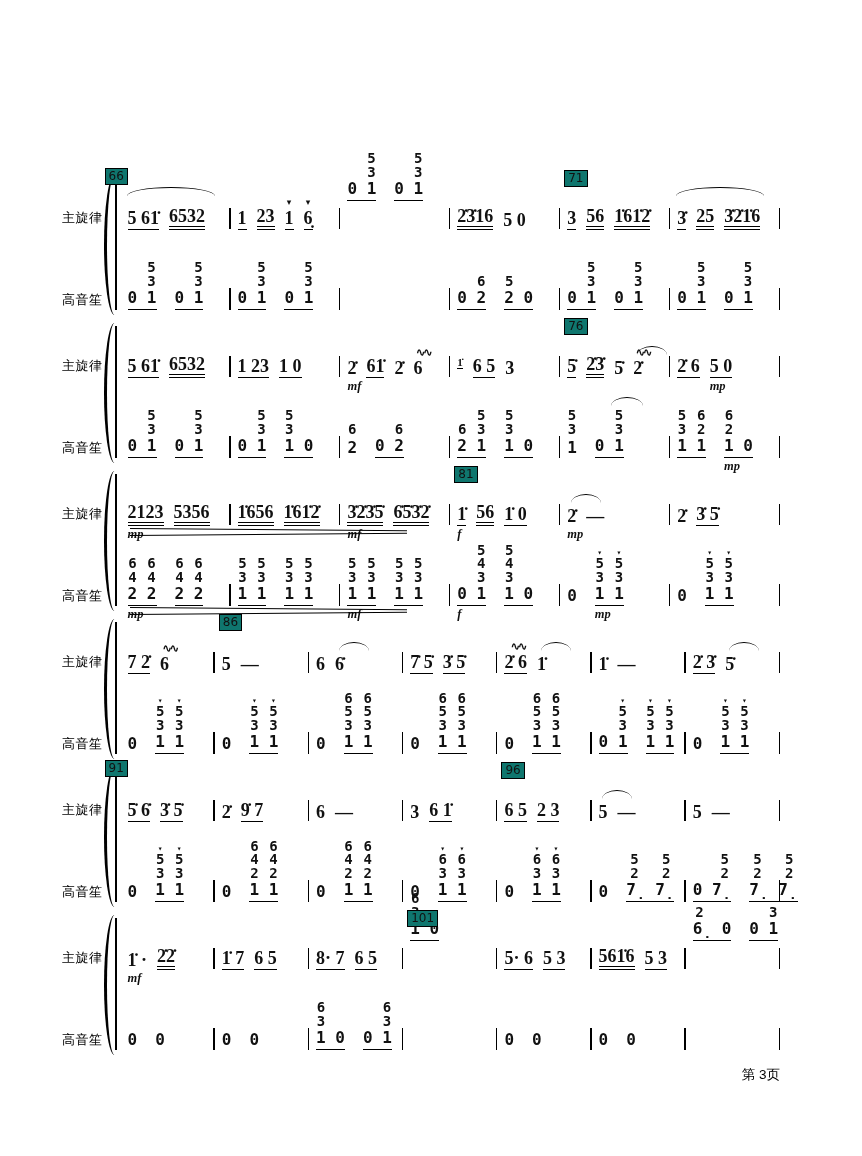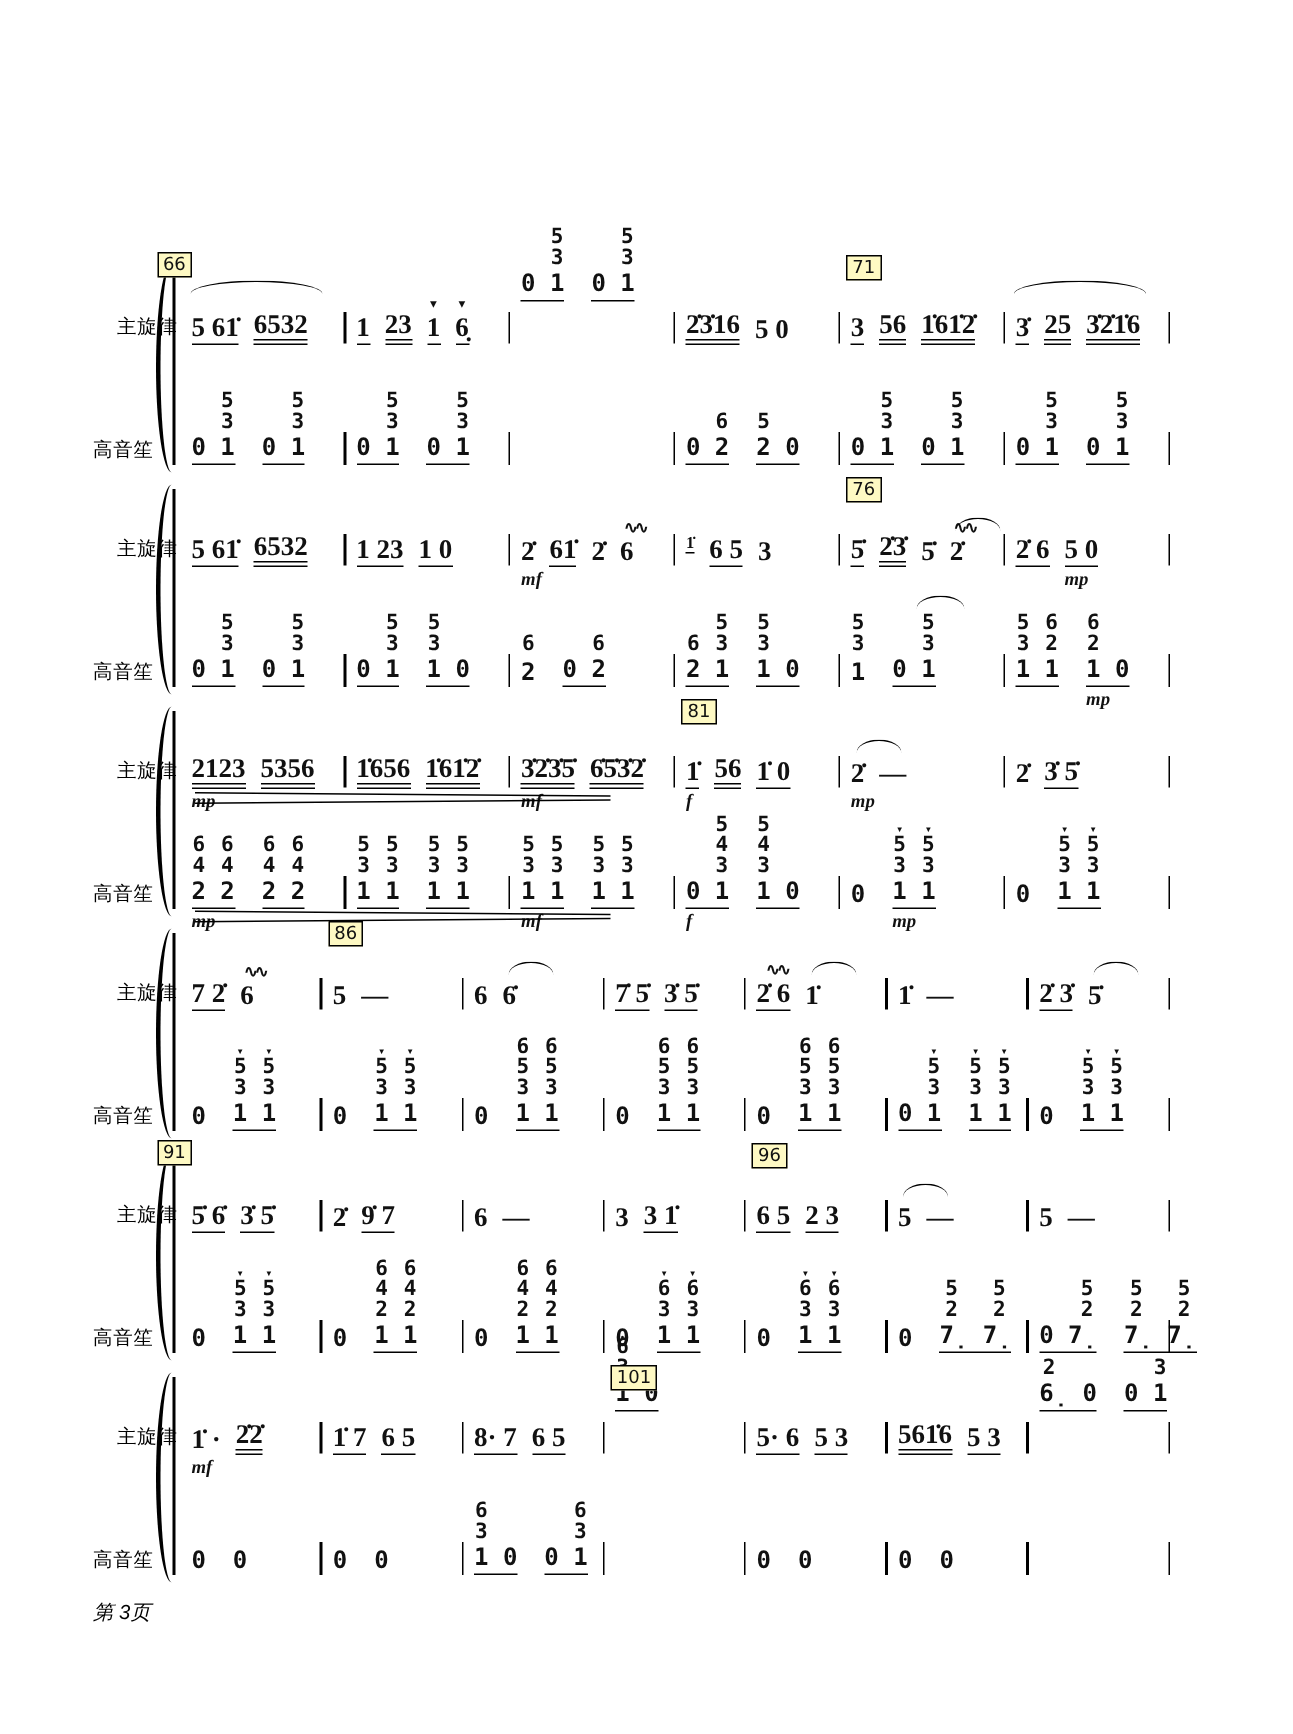--- a/index.html
+++ b/index.html
@@ -1,21 +1,21 @@
 <!DOCTYPE html>
 <html><head>
 <meta charset="utf-8">
 <style>
   html,body{margin:0;padding:0;background:#fff;}
   .page{width:862px;height:1156px;background:#fff;color:#111;overflow:hidden;box-sizing:border-box;
         padding:178px 82px 0 62px;font-family:"Liberation Serif",serif;position:relative;}
   .system{display:flex;height:132px;margin-bottom:16px;position:relative;}
   .labelcol{width:42px;position:relative;flex:none;font-family:"Liberation Sans",sans-serif;font-size:13px;color:#000;}
   .plabel{position:absolute;left:0;white-space:nowrap;letter-spacing:0.5px;}
-  .plabel.top{top:31px;margin-left:16px;}
+  .plabel.top{top:31px;}
   .plabel.bot{bottom:1px;}
   .brace{flex:none;width:8px;height:106%;margin-top:-3px;border-left:3px solid #000;
          border-radius:100% 0 0 100% / 52% 0 0 52%;}
   .vline{flex:none;width:1.6px;background:#000;margin-right:4px;}
   .music{flex:1;display:flex;position:relative;min-width:0;}
   .mcol{flex:1;position:relative;display:flex;flex-direction:column;justify-content:space-between;min-width:0;}
   .melrow{height:52px;display:flex;align-items:flex-end;gap:10px;padding:0 7px 3px 7px;position:relative;}
   .note{position:relative;white-space:pre;}
   .ntext{font-weight:bold;font-size:18px;line-height:20px;display:inline-block;white-space:pre;}
   .u1{border-bottom:1.6px solid #000;padding-bottom:1px;}
@@ -30,30 +30,30 @@
          transform:translateX(-50%);font-weight:bold;font-size:14px;line-height:13.5px;}
   .stack .av{font-size:8px;line-height:8px;}
   .dyn{position:absolute;left:0;bottom:-16px;font-style:italic;font-weight:bold;font-size:12.5px;
        font-family:"Liberation Serif",serif;white-space:nowrap;}
   .trm{position:absolute;top:-12px;left:28%;font-size:11px;letter-spacing:-2px;white-space:nowrap;font-weight:bold;}
   .accm{position:absolute;top:-11px;left:50%;transform:translateX(-50%);font-size:9px;}
   .arc{position:absolute;height:8px;border-top:1.4px solid #000;border-radius:50% 50% 0 0/100% 100% 0 0;}
   .arc.full{top:9px;left:6px;right:16px;}
   .arc.tok{top:-12px;left:40%;width:30px;}
   .arc.cellarc{bottom:52px;left:55%;width:32px;}
-  .mnum{position:absolute;top:-8px;left:4px;border:1.2px solid #000;padding:0 3px;background:#fef9c3;
+  .mnum{position:absolute;top:-8px;left:4px;border:1.2px solid #000;padding:0 3px;background:#0f766e;
         font-family:"DejaVu Sans",sans-serif;font-size:12px;line-height:15px;z-index:3;}
   .mnum.first{left:-16px;top:-10px;}
   .cresc{position:absolute;left:1.5%;width:42%;height:8px;}
   .cresc i{position:absolute;left:0;right:0;height:0;border-top:1.1px solid #000;display:block;}
   .cresc i.t{top:0;transform:rotate(0.45deg);transform-origin:left center;}
   .cresc i.b{bottom:0;transform:rotate(-0.45deg);transform-origin:left center;}
   .cresc.mel{top:54px;}
   .cresc.sh{bottom:-9px;}
-  .footer{text-align:left;font-size:13.5px;margin-top:8px;font-family:"Liberation Sans",sans-serif;color:#000;font-style:italic;}
+  .footer{text-align:right;font-size:13.5px;margin-top:8px;font-family:"Liberation Sans",sans-serif;color:#000;}
 </style>
 </head>
 <body>
 
 <div class="page">
   <div class="systems">
       <div class="system">
         <div class="labelcol">
           <div class="plabel top">主旋律</div>
           <div class="plabel bot">高音笙</div>
@@ -455,21 +455,21 @@
             <div class="shrow">
               <span class="cell"><span class="sbase">0</span></span>
               <span class="cell"><span class="sbase u1">1 1</span><span class="stack" style="left: 17%;"><span>6</span><span>4</span><span>2</span></span><span class="stack" style="left: 83%;"><span>6</span><span>4</span><span>2</span></span></span>
             </div>
             <span class="mbar"></span>
             <span class="sbar"></span>
           </div>
           <div class="mcol">
             <div class="melrow">
               <span class="note"><span class="ntext">3</span></span>
-              <span class="note"><span class="ntext u1">3 1̇</span></span>
+              <span class="note"><span class="ntext u1">6 1̇</span></span>
             </div>
             <div class="shrow">
               <span class="cell"><span class="sbase">0</span></span>
               <span class="cell"><span class="sbase u1">1 1</span><span class="stack" style="left: 17%;"><span class="av">▾</span><span>6</span><span>3</span></span><span class="stack" style="left: 83%;"><span class="av">▾</span><span>6</span><span>3</span></span></span>
             </div>
             <span class="mbar"></span>
             <span class="sbar"></span>
           </div>
           <div class="mcol">
             <span class="mnum">96</span>

